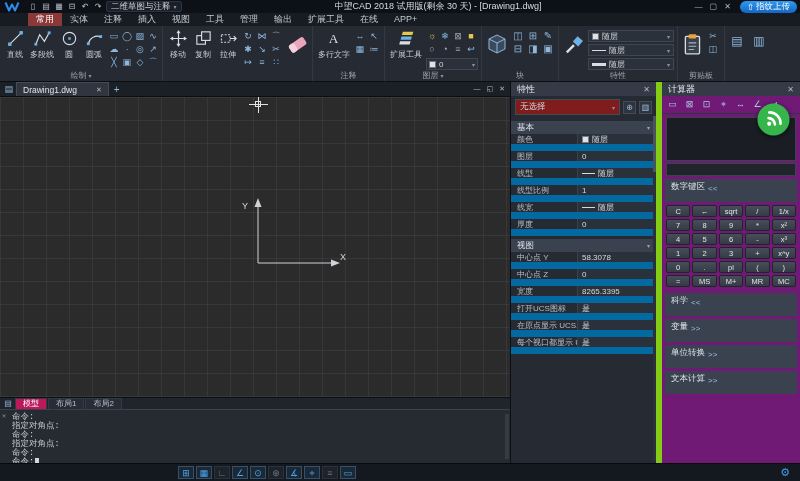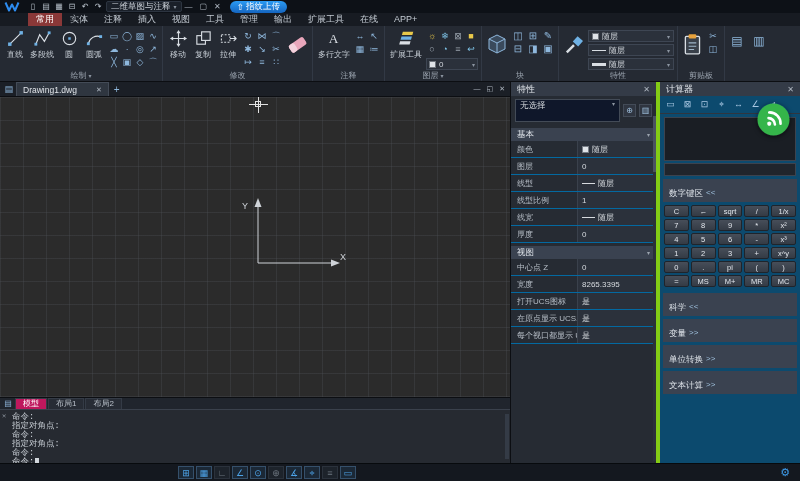--- a/index.html
+++ b/index.html
@@ -84,40 +84,40 @@
 .cprompt{line-height:9px;color:#d7dce2;display:flex;align-items:center}
 .ccursor{display:inline-block;width:4px;height:8px;background:#d2d7dd;margin-left:1px}
 .cclose{position:absolute;left:2px;top:2px;font-size:7px;color:#8a929c}
 .cscroll{position:absolute;right:1px;top:4px;bottom:4px;width:4px;background:#343b46}
 
 
 .props{position:absolute;left:510px;top:82px;width:146px;height:381px;background:#262b33;border-left:1px solid #0c0e12}
 .phead{height:14px;background:#343b47;display:flex;align-items:center;padding:0 6px;color:#e2e6eb;font-size:9px}
 .phead .px{margin-left:auto;color:#aeb6c0;font-size:8px}
 .pselrow{display:flex;align-items:center;gap:3px;padding:3px 4px}
-.pselect{flex:1;display:flex;height:23px;background:#0f172a;border:1px solid #434b57;padding:0 4px;font-size:8.5px;color:#d6dade}
+.pselect{flex:1;display:flex;align-items:center;height:16px;background:#7f1d1d;border:1px solid #434b57;padding:0 4px;font-size:8.5px;color:#d6dade}
 .pselect .ccaret{margin-left:auto}
 .pibtn{width:13px;height:13px;line-height:12px;text-align:center;background:#2f3540;border:1px solid #434b57;color:#9fc0dd;font-size:8px}
 .psech{height:13px;background:#3a4250;display:flex;align-items:center;padding:0 6px;color:#dde2e8;font-size:8.5px;margin-top:3px}
 .psecarrow{margin-left:auto;font-size:6px;color:#9aa3ad}
-.prow{display:flex;height:17px;border-bottom:1px solid #0369a1}
+.prow{display:flex;height:17px;border-bottom:7px solid #0369a1}
 .plab{width:66px;padding-left:6px;font-size:8px;color:#b7bec7;display:flex;align-items:center;white-space:nowrap;overflow:hidden}
 .pval{flex:1;background:#2b313b;border-left:1px solid #3a414c;display:flex;align-items:center;padding-left:4px;font-size:8px;color:#d6dade;gap:3px;white-space:nowrap;overflow:hidden}
 .swatch{width:7px;height:7px;background:#dfe3e8;border:1px solid #767c85;flex:0 0 auto}
 .ltline{width:13px;height:1px;background:#d6dade;flex:0 0 auto}
 .pscroll{position:absolute;right:0;top:34px;bottom:2px;width:3px;background:#2b303a}
 .pthumb{position:absolute;right:0;top:34px;width:3px;height:56px;background:#4a5260}
 
 
-.calc{position:absolute;left:656px;top:82px;width:144px;height:381px;background:#0c4a6e;border-left:4px solid #84cc16}
+.calc{position:absolute;left:656px;top:82px;width:144px;height:381px;background:#701a75;border-left:6px solid #84cc16}
 .ctoolbar{display:flex;gap:4px;padding:2px 4px;border-bottom:1px solid #30363f}
 .ctoolbar .sicon{color:#a9c7e2;font-size:9px;width:13px;height:13px;line-height:13px}
 .cdisplay{margin:3px 4px 2px;height:44px;background:#1a1e24;border:1px solid #3c434e}
 .cinput{margin:0 4px 2px;height:13px;background:#20252c;border:1px solid #3c434e}
-.csech{height:23px;background:#3a4250;display:flex;align-items:flex-start;padding:9px 6px;color:#dde2e8;font-size:8.5px;margin:3px 3px 0}
+.csech{height:23px;background:#3a4250;display:flex;align-items:flex-end;padding:9px 6px;color:#dde2e8;font-size:8.5px;margin:3px 3px 0}
 .cstoggle{margin-left:3px;color:#9fc0dd;font-size:8px}
 .cgrid{display:grid;grid-template-columns:repeat(5,1fr);gap:2px;padding:3px 4px}
 .cbtn{height:12px;line-height:11px;text-align:center;font-size:7.5px;color:#e2e6ec;background:linear-gradient(#474e59,#343b45);border:1px solid #1f242b;border-radius:2px;overflow:hidden;white-space:nowrap}
 
 
 .statusbar{position:absolute;top:463px;left:0;right:0;height:18px;background:#14181f;border-top:1px solid #070a0d}
 .sbicons{position:absolute;left:178px;top:2px;display:flex;gap:2px}
 .sbtn{width:16px;height:13px;line-height:12px;text-align:center;font-size:9px;background:#1d232b;border:1px solid #2b323c;color:#6c757f}
 .sbtn.on{color:#4da3e8;border-color:#35506b;background:#1b2836}
 .sgear{position:absolute;right:10px;top:2px;font-size:11px;color:#3d9ae8}
@@ -141,20 +141,21 @@
         <span class="sicon">▤</span>
         <span class="sicon">▦</span>
         <span class="sicon">⊟</span>
         <span class="sicon">↶</span>
         <span class="sicon">↷</span>
       </span>
     <span class="ws">
       <span>二维草图与注释</span>
       <span class="ccaret">▾</span>
     </span>
+    <span class="wtitle">中望CAD 2018 试用版(剩余 30 天) - [Drawing1.dwg]</span>
     <span class="wctrl">
       <span>—</span>
       <span>▢</span>
       <span>✕</span>
     </span>
     <span class="upload">
       <span>⇧</span>
       <span>指纹上传</span>
     </span>
   </div>
@@ -263,21 +264,20 @@
             <span class="sicon">≡</span>
             <span class="sicon">∷</span>
           </div>
         <span class="bigicon" id="eraser-icon"><svg viewBox="0 0 22 22">
               <g transform="rotate(-35 11 11)">
                 <rect x="3" y="8" width="16" height="8" rx="2" fill="#e9a6bb"></rect>
                 <rect x="3" y="8" width="6" height="8" rx="2" fill="#f4d2dd"></rect>
               </g>
             </svg></span>
       </div>
-      <div class="glabel"><span>修改</span></div>
     </div>
 
     <div class="rgroup">
       <div class="rbody">
         <div class="toolrow" id="annotate-tools">
             <div class="tool">
               <span class="ticon"><svg viewBox="0 0 20 20">
                   <text x="4" y="15" font-size="14" font-family="Liberation Serif, serif" fill="#d9dee4">A</text>
                 </svg></span>
               <span class="tlabel">多行文字</span>
@@ -502,20 +502,26 @@
         </div>
         <div class="prow">
           <div class="plab">厚度</div>
           <div class="pval">
             <span>0</span>
           </div>
         </div>
         <div class="psech">
           <span>视图</span>
           <span class="psecarrow">▾</span>
+        </div>
+        <div class="prow">
+          <div class="plab">中心点 Y</div>
+          <div class="pval">
+            <span>58.3078</span>
+          </div>
         </div>
         <div class="prow">
           <div class="plab">中心点 Z</div>
           <div class="pval">
             <span>0</span>
           </div>
         </div>
         <div class="prow">
           <div class="plab">宽度</div>
           <div class="pval">

